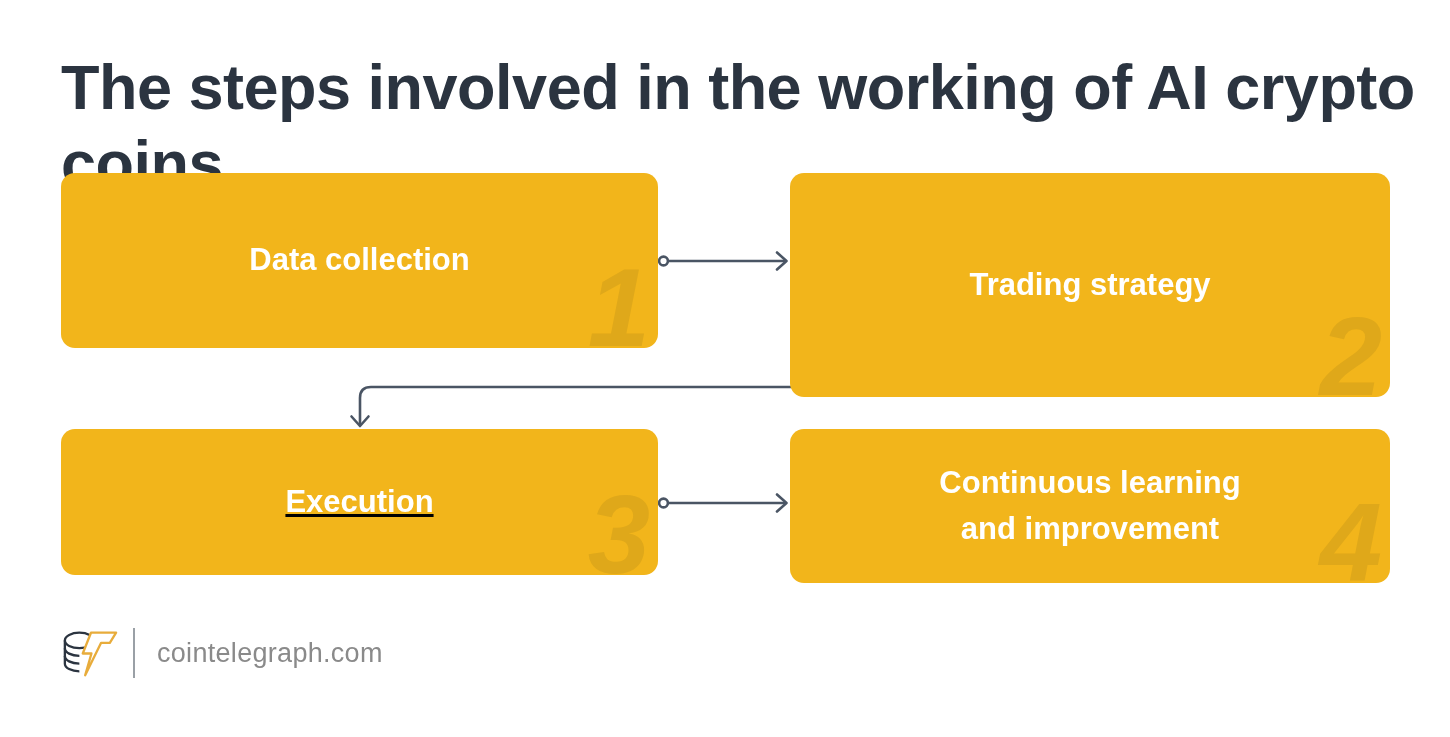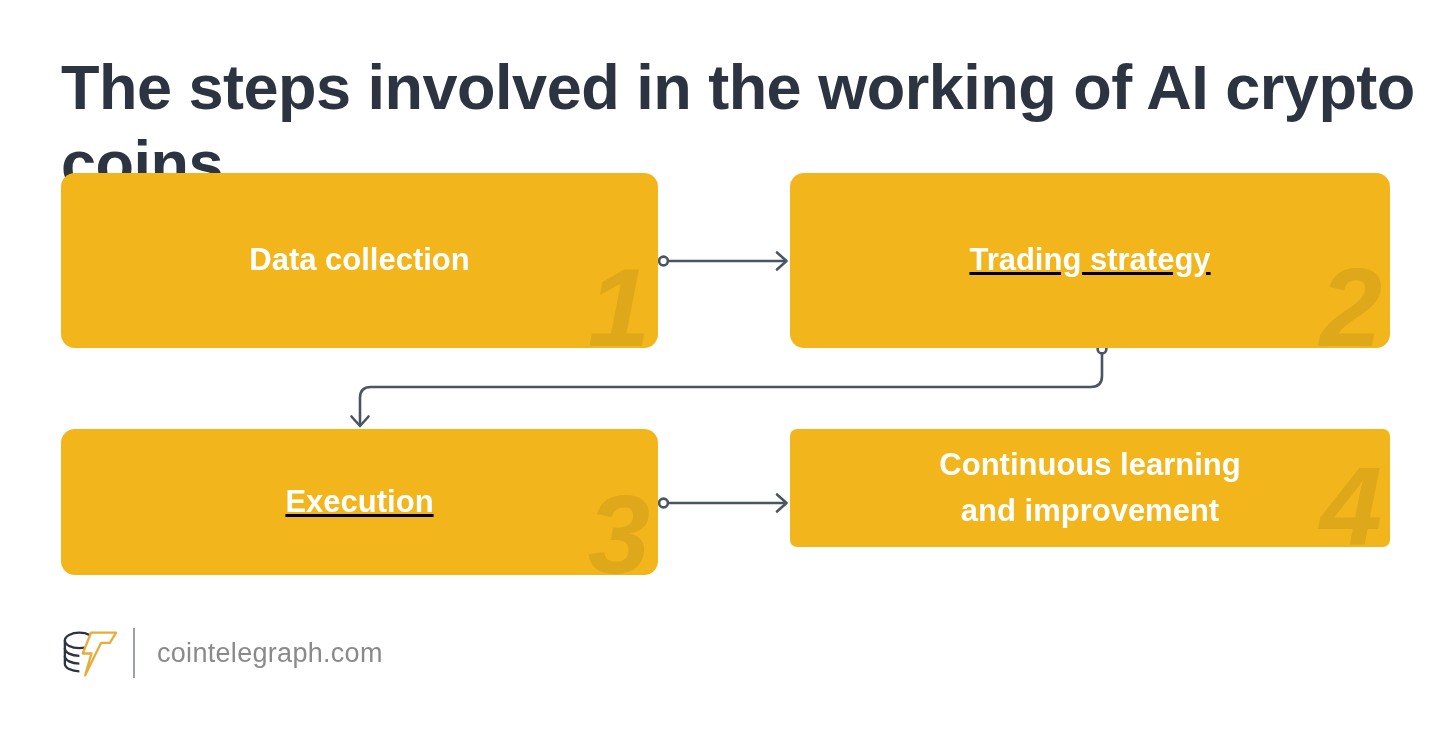--- a/index.html
+++ b/index.html
@@ -55,23 +55,23 @@
     z-index:1;
     right:8px;
     bottom:-16px;
     font-size:112px;
     font-weight:700;
     font-style:italic;
     line-height:1;
     color:var(--watermark);
   }
   .box-1{left:61px;top:173px;width:597px;height:175px;}
-  .box-2{left:790px;top:173px;width:600px;height:175px;text-decoration:underline;}
+  .box-2{left:790px;top:173px;width:600px;height:224px;}
   .box-3{left:61px;top:429px;width:597px;height:146px;text-decoration:underline;}
-  .box-4{left:790px;top:429px;width:600px;height:118px;border-radius:7px;}
+  .box-4{left:790px;top:429px;width:600px;height:154px;}
   .connectors{
     position:absolute;
     left:0;top:0;
     width:1450px;height:737px;
     pointer-events:none;
   }
   .connectors path, .connectors polyline{
     fill:none;
     stroke:var(--connector);
     stroke-width:2.6;

